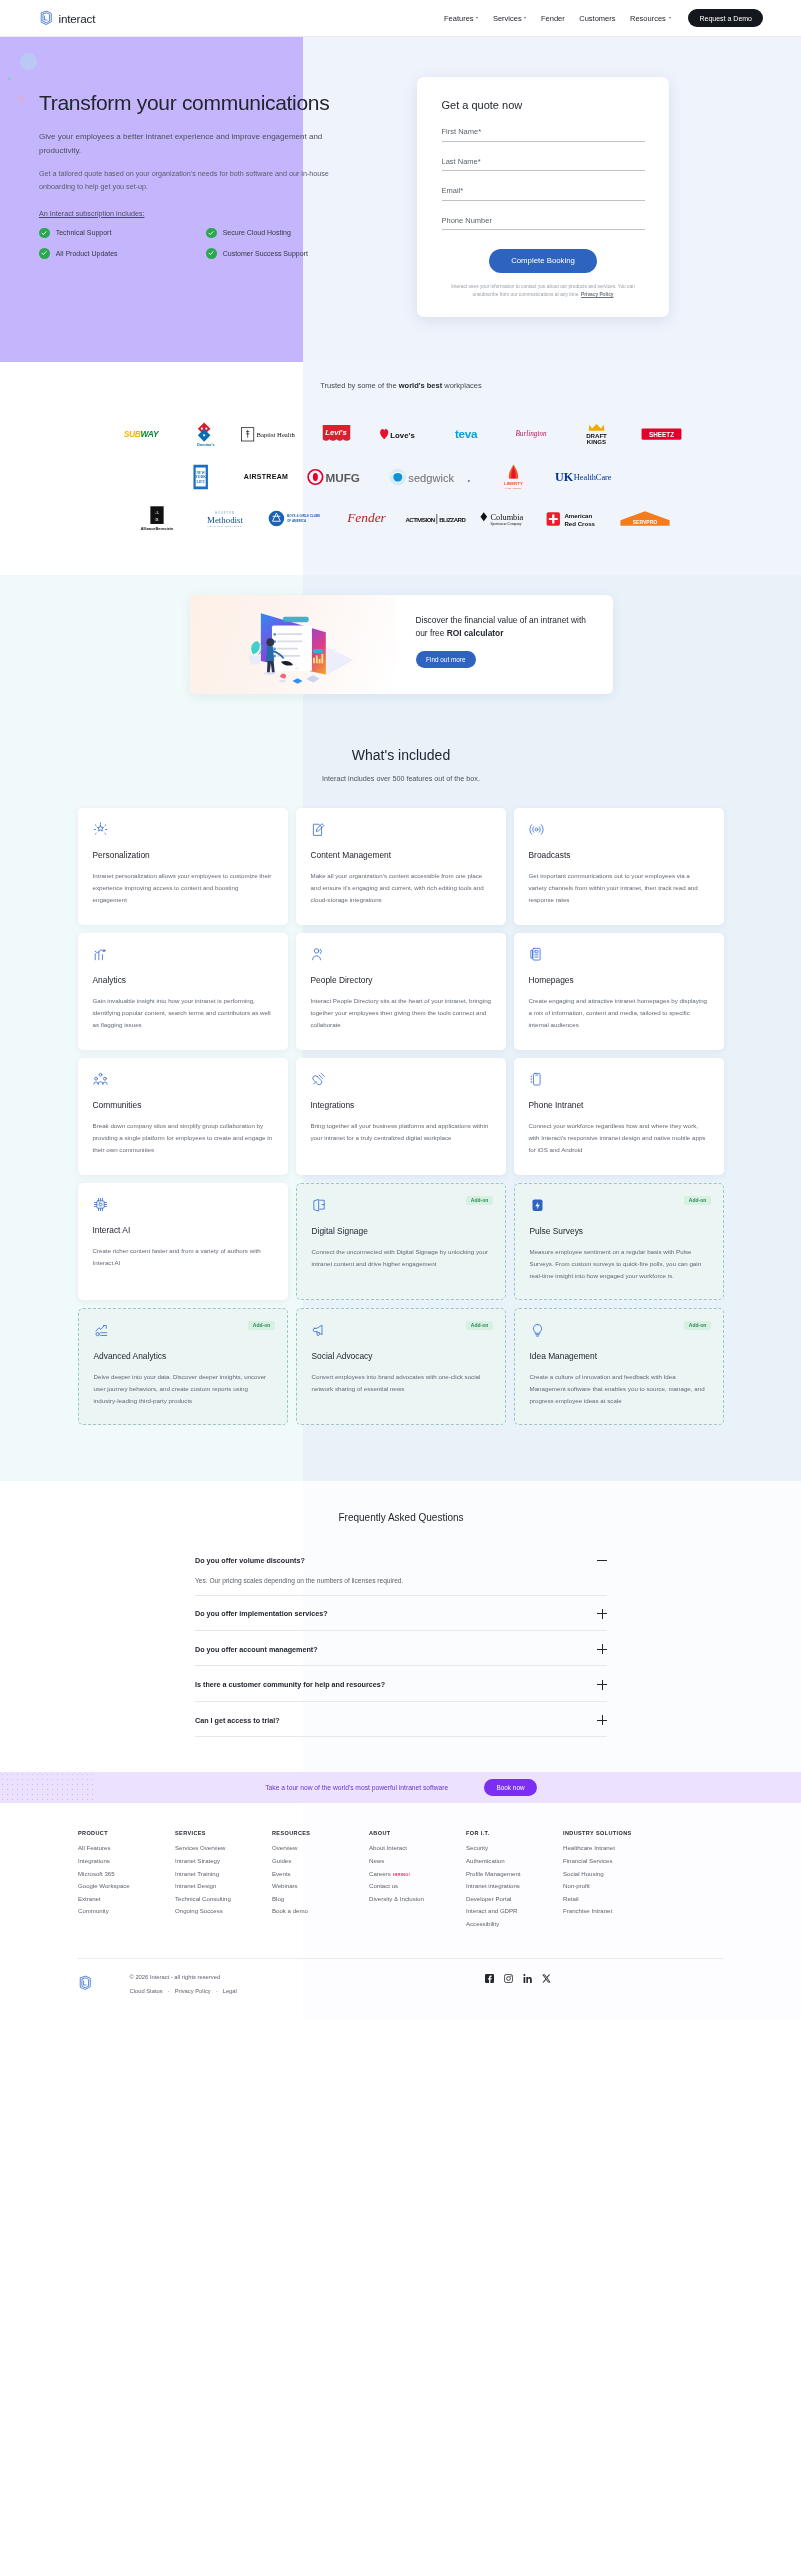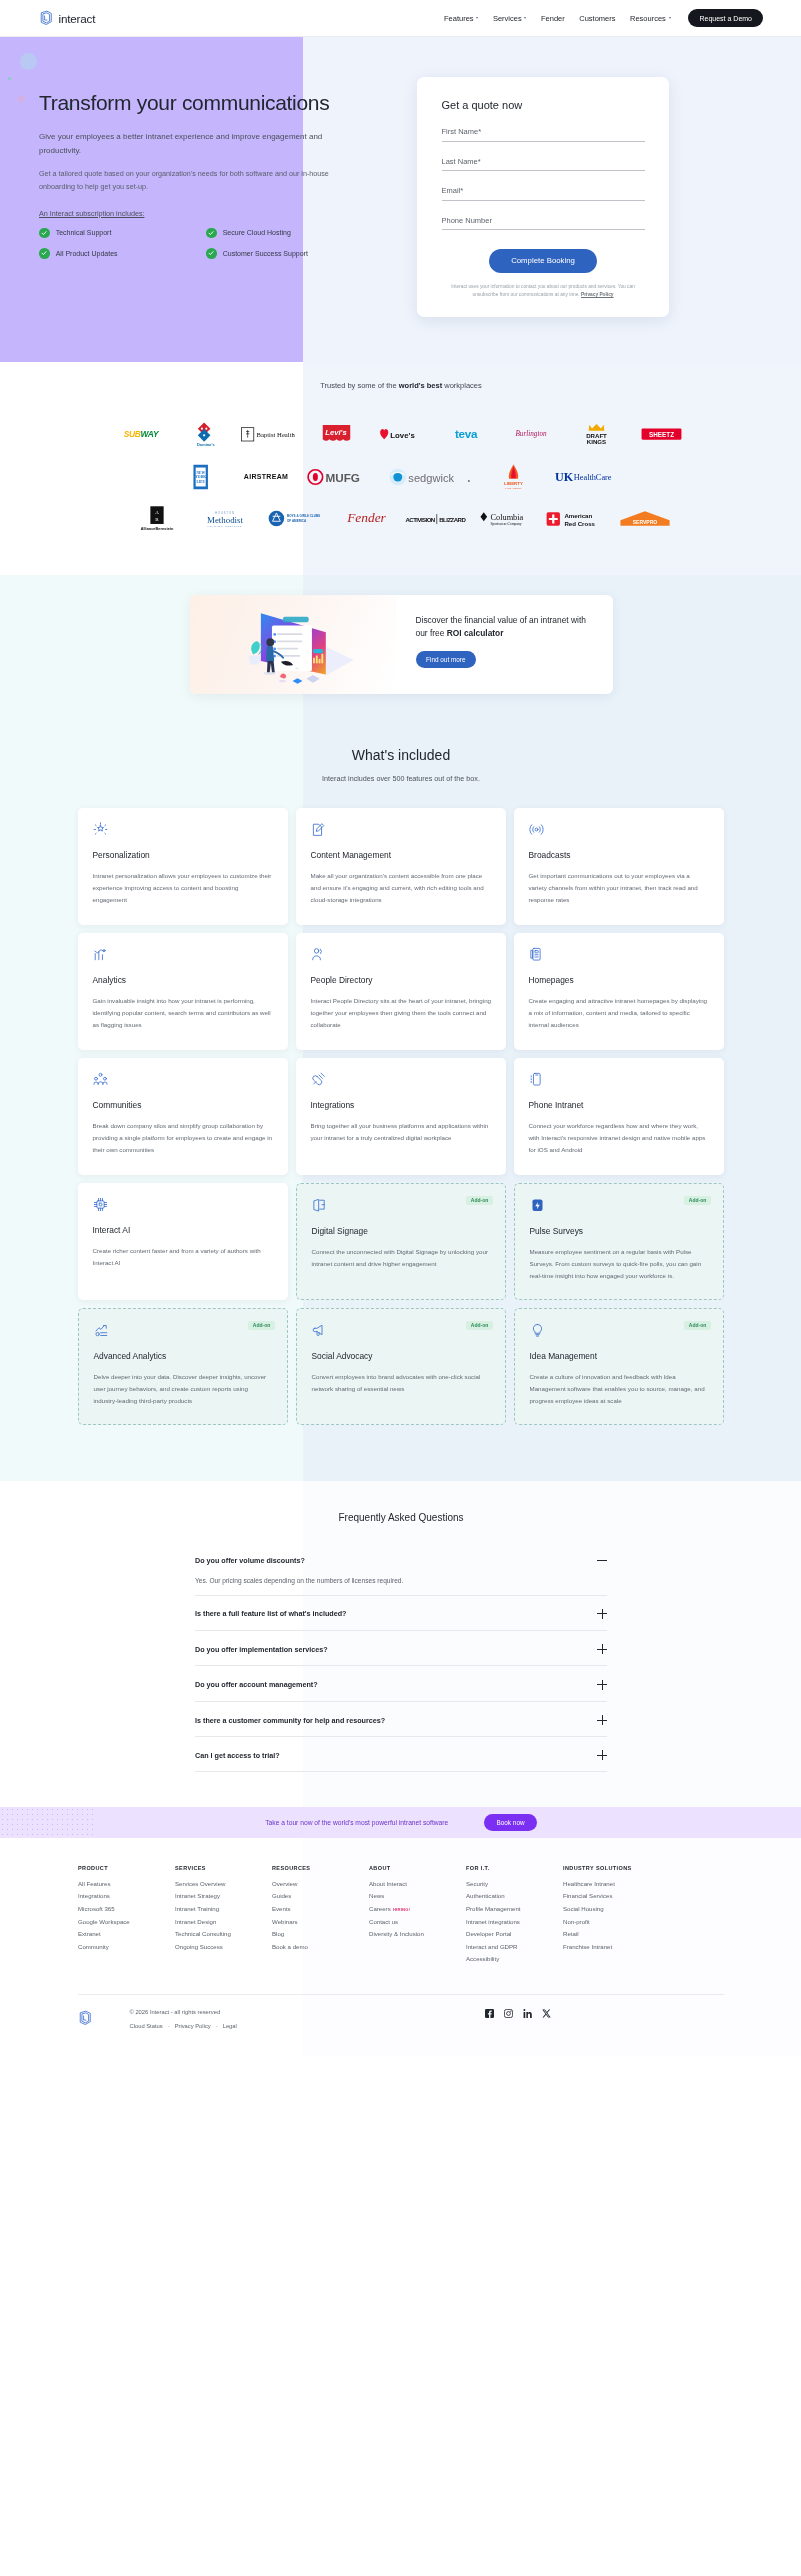--- a/index.html
+++ b/index.html
@@ -686,26 +686,20 @@
     <div id="faq-list">
         <div class="faq-item">
           <div class="faq-q-row">
             <div class="faq-q">Do you offer volume discounts?</div>
             <div class="faq-sign"></div>
           </div>
           <div class="faq-a">Yes. Our pricing scales depending on the numbers of licenses required.</div>
         </div>
         <div class="faq-item">
           <div class="faq-q-row">
-            <div class="faq-q">Is there a full feature list of what's included?</div>
-            <div class="faq-sign plus"></div>
-          </div>
-        </div>
-        <div class="faq-item">
-          <div class="faq-q-row">
             <div class="faq-q">Do you offer implementation services?</div>
             <div class="faq-sign plus"></div>
           </div>
         </div>
         <div class="faq-item">
           <div class="faq-q-row">
             <div class="faq-q">Do you offer account management?</div>
             <div class="faq-sign plus"></div>
           </div>
         </div>

